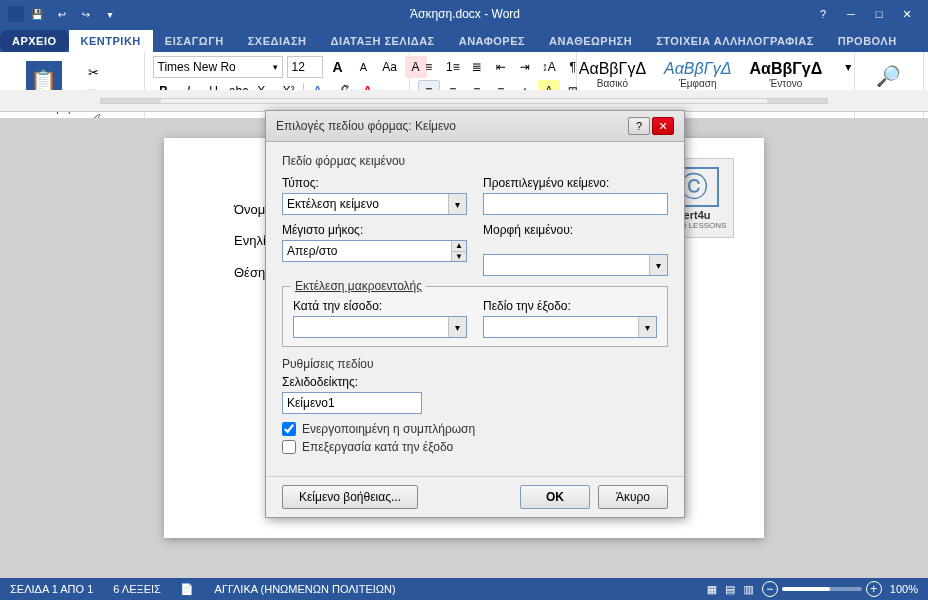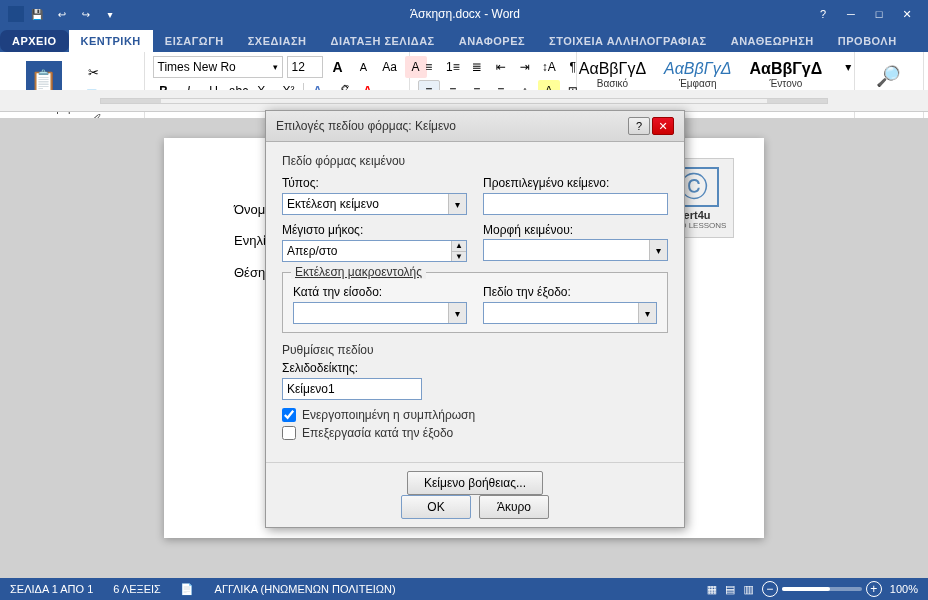--- a/index.html
+++ b/index.html
@@ -177,28 +177,28 @@
     .bookmark-input {
       width: 100%; height: 22px; border: 1px solid #7a9dc8; background: white;
       padding: 0 4px; font-size: 12px;
     }
     .checkbox-row { display: flex; align-items: center; gap: 6px; margin: 4px 0; cursor: pointer; }
     .checkbox-row input[type=checkbox] { width: 14px; height: 14px; cursor: pointer; }
     .checkbox-row label { font-size: 12px; color: #333; cursor: pointer; }
 
     .dialog-footer {
       display: flex; justify-content: space-between; align-items: center;
-      padding: 8px 16px; border-top: 1px solid #d0d0d0; background: #f0f0f0; flex-direction: column;
+      padding: 8px 16px; border-top: 1px solid #d0d0d0; background: #f0f0f0;
     }
     .dialog-btn {
       padding: 4px 16px; border: 1px solid #8a8a8a; border-radius: 2px;
       background: linear-gradient(to bottom, #f8f8f8, #e0e0e0);
       font-size: 12px; cursor: pointer; min-width: 70px; text-align: center;
     }
-    .dialog-btn.primary { border-color: #7a9dc8; }
+    .dialog-btn.primary { border-color: #7a9dc8; font-weight: bold; }
 
     .ruler {
       position: absolute;
       top: 90px;
       left: 0; right: 0;
       height: 22px;
       background: #f0f0f0;
       border-bottom: 1px solid #ccc;
       display: flex; align-items: center;
       padding: 0 100px;
@@ -227,22 +227,22 @@
 </div>
 
 <div class="ribbon">
   <div class="ribbon-tabs">
     <div class="ribbon-tab" style="background:#1e4080;color:white;padding:5px 12px;border-radius:7px;">ΑΡΧΕΙΟ</div>
     <div class="ribbon-tab active">ΚΕΝΤΡΙΚΗ</div>
     <div class="ribbon-tab">ΕΙΣΑΓΩΓΗ</div>
     <div class="ribbon-tab">ΣΧΕΔΙΑΣΗ</div>
     <div class="ribbon-tab">ΔΙΑΤΑΞΗ ΣΕΛΙΔΑΣ</div>
     <div class="ribbon-tab">ΑΝΑΦΟΡΕΣ</div>
+    <div class="ribbon-tab">ΑΝΑΘΕΩΡΗΣΗ</div>
     <div class="ribbon-tab">ΣΤΟΙΧΕΙΑ ΑΛΛΗΛΟΓΡΑΦΙΑΣ</div>
-    <div class="ribbon-tab">ΑΝΑΘΕΩΡΗΣΗ</div>
     <div class="ribbon-tab">ΠΡΟΒΟΛΗ</div>
   </div>
 
   <div class="ribbon-body">
 
     <div class="ribbon-group" style="flex-direction:row; align-items:stretch; gap:4px; padding:4px 6px;">
       <div class="paste-btn" style="display:flex;flex-direction:column;align-items:center;padding:4px 6px;">
         <div style="width:36px;height:42px;background:#2b579a;display:flex;align-items:center;justify-content:center;color:white;font-size:22px;">📋</div>
         <span style="font-size:10px;color:#333;">Επικόλληση</span>
       </div>
@@ -400,21 +400,21 @@
         <div style="font-size:12px;margin-bottom:3px;">Μέγιστο μήκος:</div>
         <div style="height:22px;border:1px solid #7a9dc8;background:white;display:flex;align-items:center;justify-content:space-between;padding:0 0 0 4px;">
           <span style="font-size:12px;">Απερ/στο</span>
           <div style="display:flex;flex-direction:column;border-left:1px solid #c0c0c0;height:100%;background:#e8e8e8;">
             <div style="flex:1;display:flex;align-items:center;justify-content:center;font-size:8px;cursor:pointer;padding:0 3px;border-bottom:1px solid #c0c0c0;">▲</div>
             <div style="flex:1;display:flex;align-items:center;justify-content:center;font-size:8px;cursor:pointer;padding:0 3px;">▼</div>
           </div>
         </div>
       </div>
       <div>
-        <div style="font-size:12px;margin-bottom:2px;">Μορφή κειμένου:</div>
+        <div style="font-size:12px;margin-bottom:17px;">Μορφή κειμένου:</div>
         <div style="height:22px;border:1px solid #7a9dc8;background:white;display:flex;align-items:center;justify-content:space-between;padding:0 0 0 4px;">
           <span style="font-size:12px;"></span>
           <div style="width:18px;height:100%;background:#e8e8e8;border-left:1px solid #c0c0c0;display:flex;align-items:center;justify-content:center;font-size:10px;">▾</div>
         </div>
       </div>
     </div>
 
     <div class="section-box" style="margin-bottom:10px;">
       <div class="section-box-title">Εκτέλεση μακροεντολής</div>
       <div style="display:grid;grid-template-columns:1fr 1fr;gap:8px 16px;margin-top:4px;">

